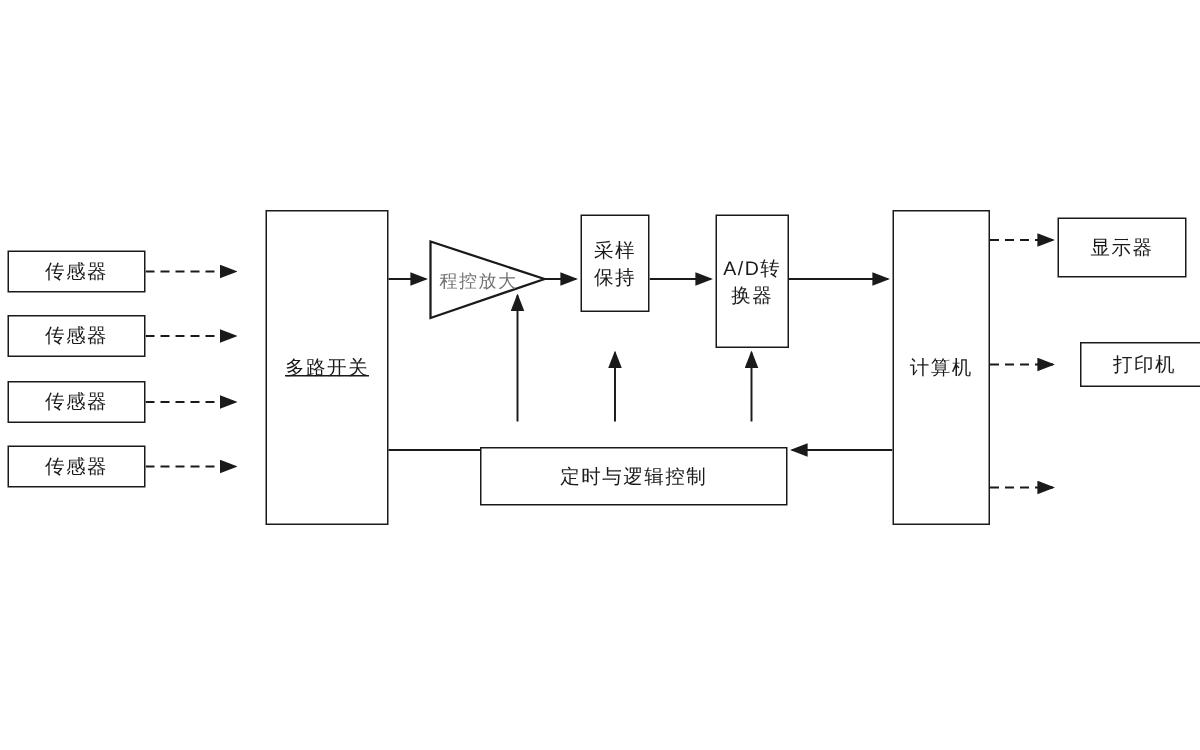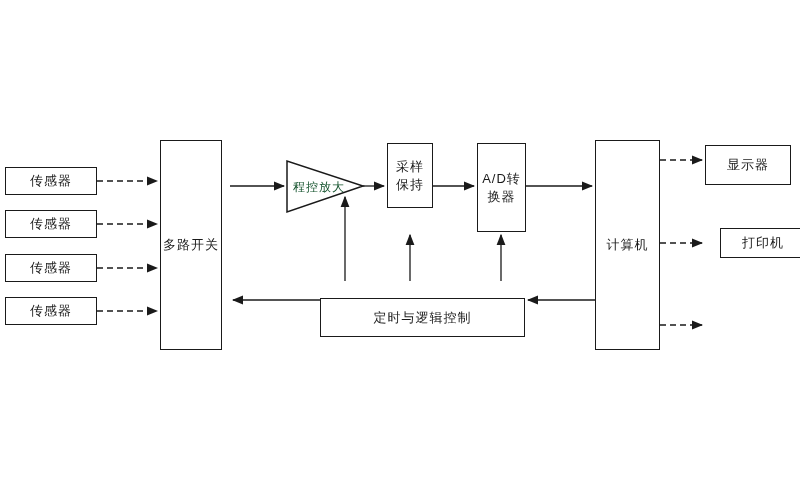--- a/index.html
+++ b/index.html
@@ -31,21 +31,21 @@
     align-items: center;
     justify-content: center;
     font-size: 13px;
     line-height: 1.35;
     letter-spacing: 1px;
     box-sizing: border-box;
     text-align: center;
   }
   .label-free {
     position: absolute;
-    color: #14532d;
+    color: #737373;
     font-size: 12px;
     letter-spacing: 1px;
     text-align: center;
   }
 </style>
 </head>
 <body>
 
 <div class="canvas">
 
@@ -86,21 +86,21 @@
   <div class="box" style="left:5px; top:210px; width:92px; height:28px;">
     <span>传感器</span>
   </div>
   <div class="box" style="left:5px; top:254px; width:92px; height:28px;">
     <span>传感器</span>
   </div>
   <div class="box" style="left:5px; top:297px; width:92px; height:28px;">
     <span>传感器</span>
   </div>
 
-  <div class="box" style="left:160px; top:140px; width:62px; height:210px;">
+  <div class="box" style="left:177px; top:140px; width:82px; height:210px;text-decoration:underline;">
     <span>多路开关</span>
   </div>
 
   <div class="label-free" style="left:282px; top:179px; width:74px;">程控放大</div>
 
   <div class="box" style="left:387px; top:143px; width:46px; height:65px;">
     <span>采样</span>
     <span>保持</span>
   </div>
 

